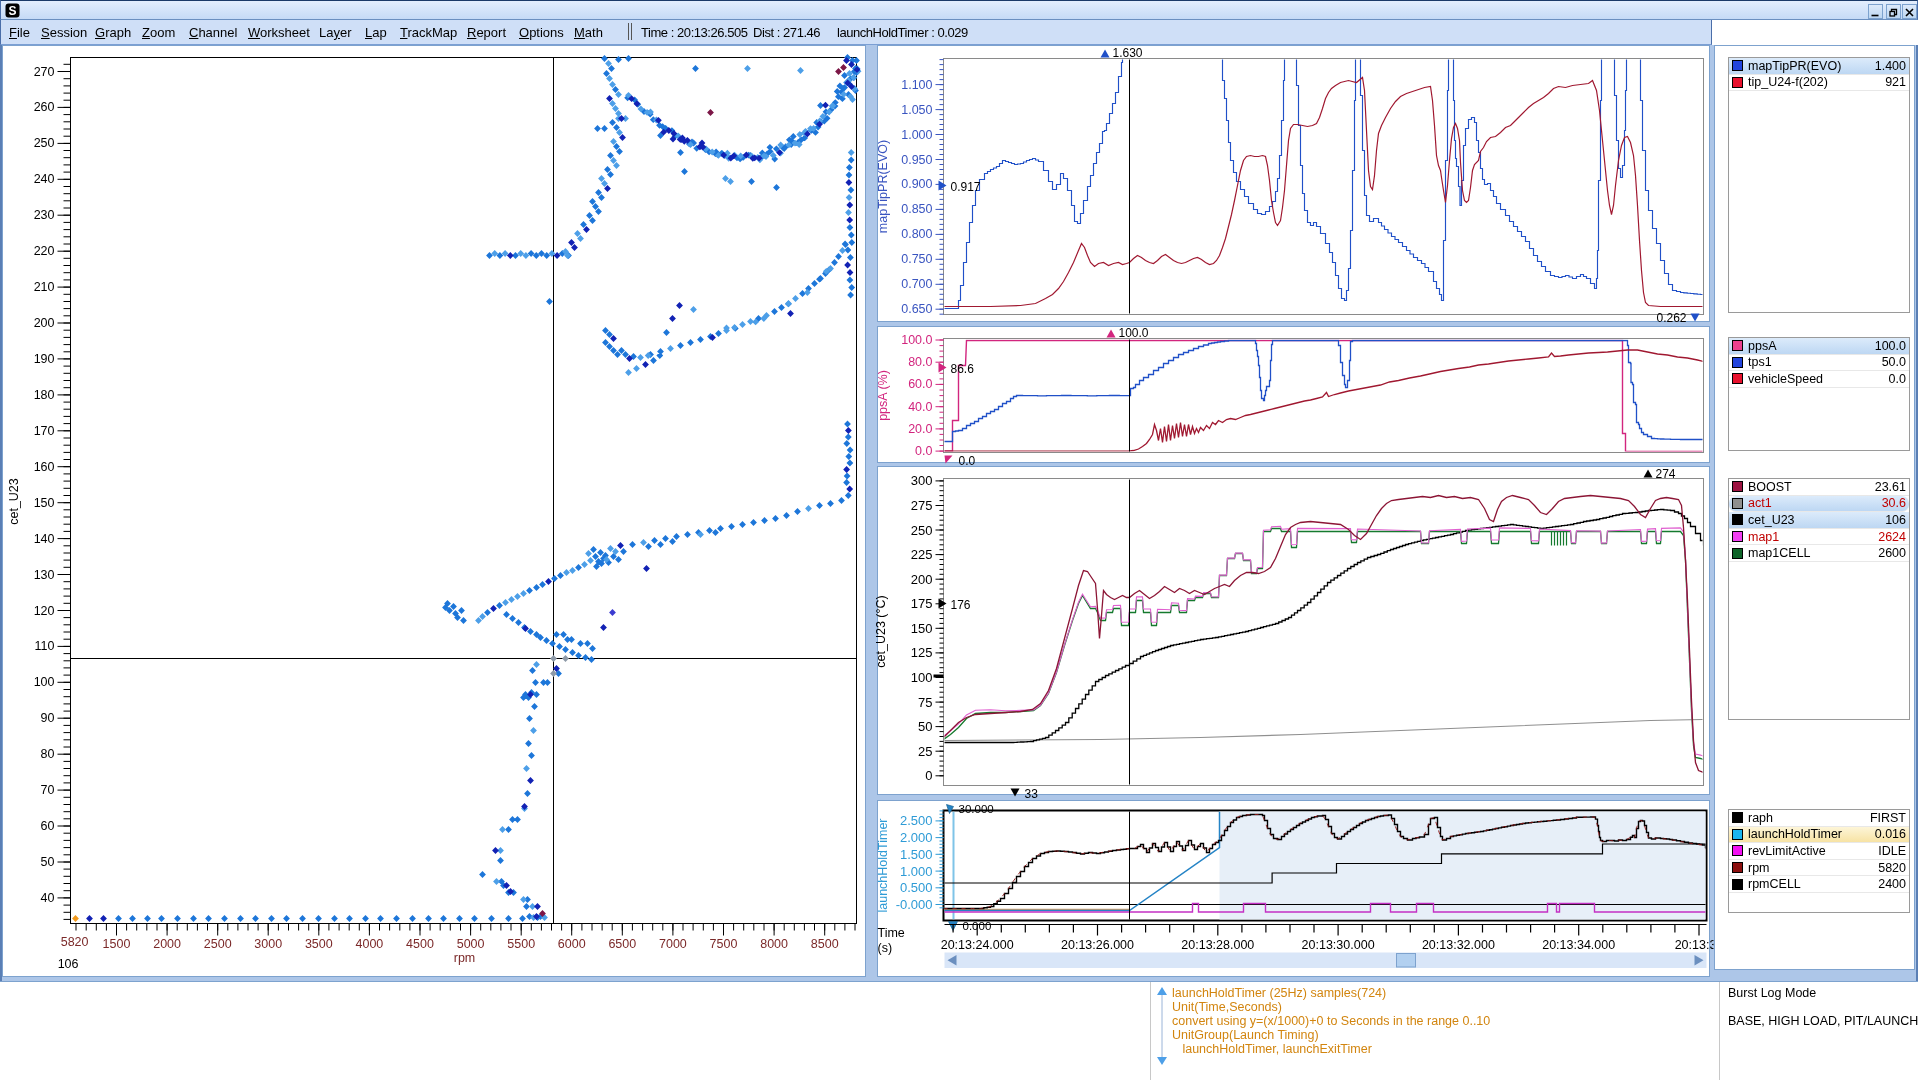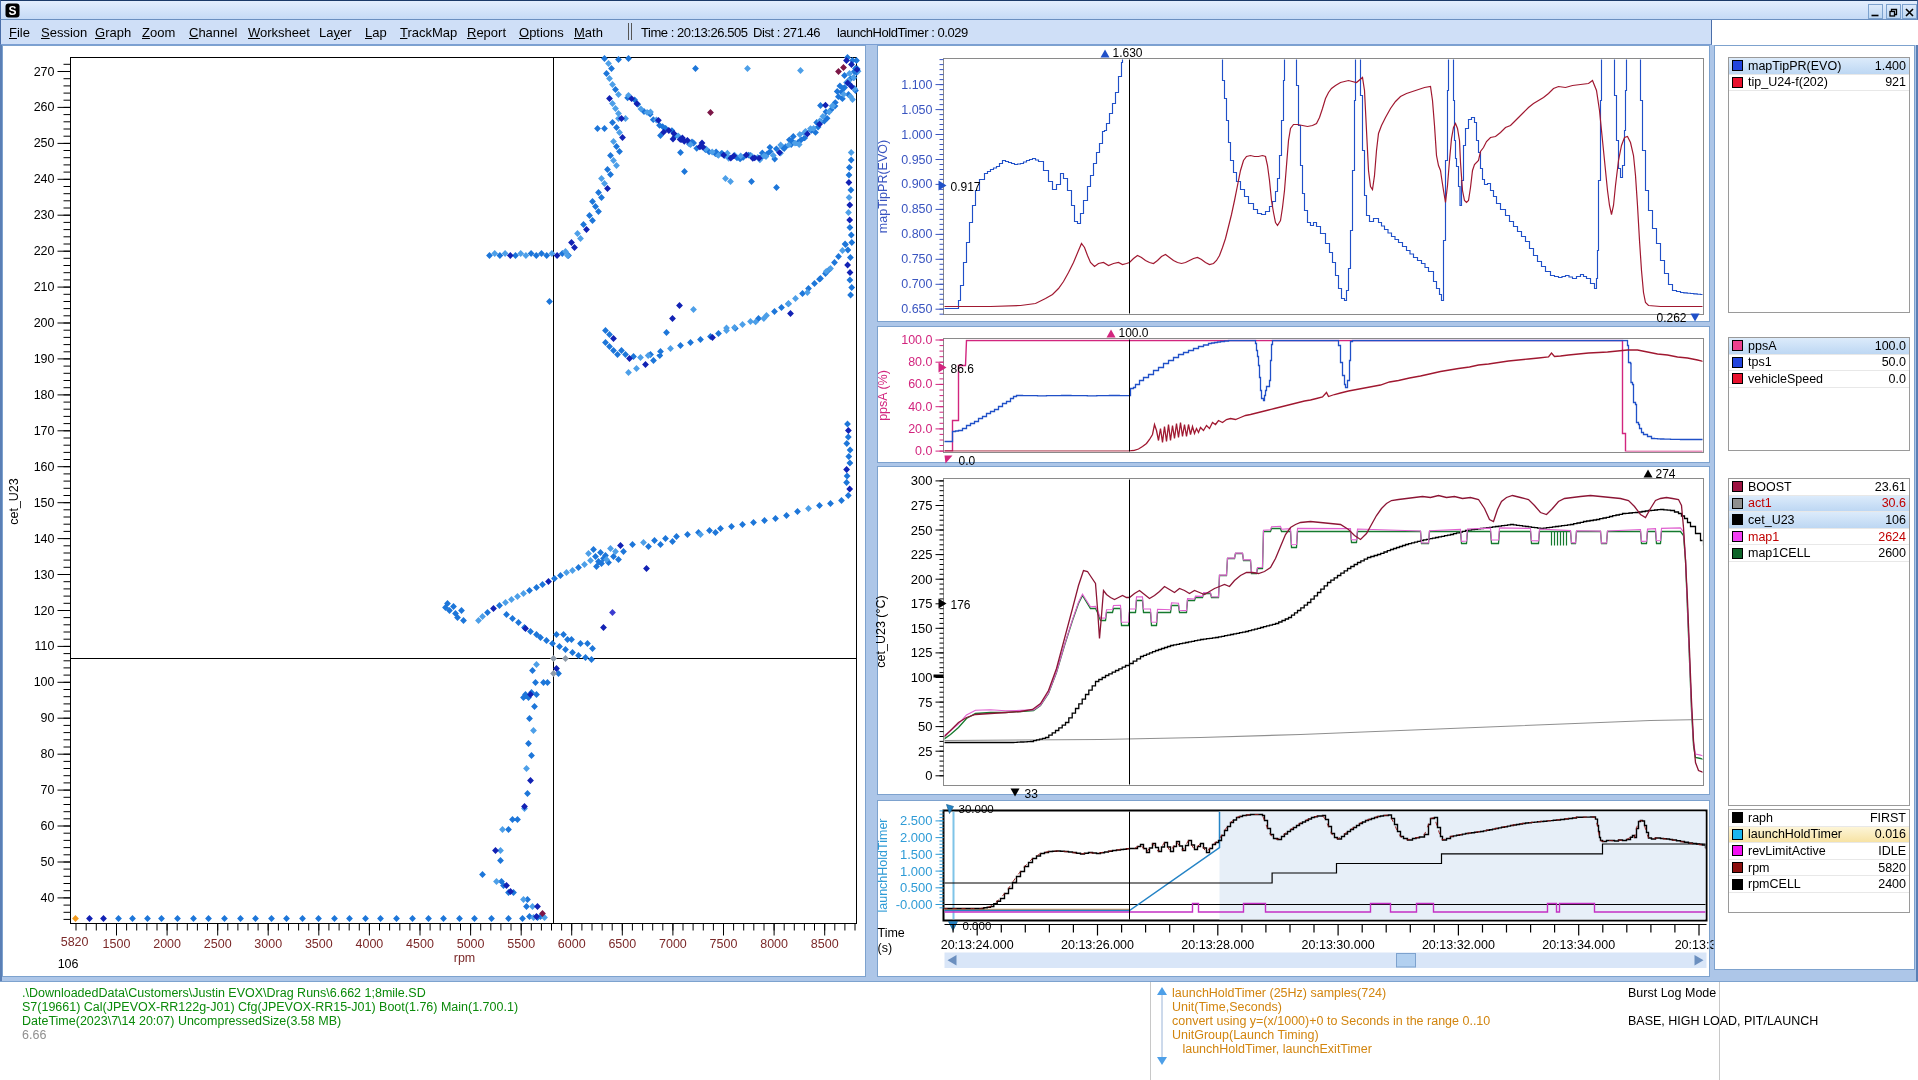--- a/index.html
+++ b/index.html
@@ -81,27 +81,27 @@
       <span class="sw" style="background:#2244dd"></span>
       <span class="lname" style="">tps1</span>
       <span class="lval" style="">50.0</span>
     </div>
     <div class="lrow" style="">
       <span class="sw" style="background:#e8112d"></span>
       <span class="lname" style="">vehicleSpeed</span>
       <span class="lval" style="">0.0</span>
     </div>
   </div>
-<div class="lbox" style="left:1728px;top:478px;width:182px;height:328px">
+<div class="lbox" style="left:1728px;top:478px;width:182px;height:242px">
     <div class="lrow" style="">
       <span class="sw" style="background:#9c1240"></span>
       <span class="lname" style="">BOOST</span>
       <span class="lval" style="">23.61</span>
     </div>
-    <div class="lrow" style="background:linear-gradient(#dcebfb,#bdd7f3);">
+    <div class="lrow" style="background:linear-gradient(#dcebfb,#bdd7f3);border-radius:7px;">
       <span class="sw" style="background:#8f8f8f"></span>
       <span class="lname" style="color:#c00000;">act1</span>
       <span class="lval" style="color:#c00000;">30.6</span>
     </div>
     <div class="lrow" style="background:linear-gradient(#dcebfb,#bdd7f3);">
       <span class="sw" style="background:#000"></span>
       <span class="lname" style="">cet_U23</span>
       <span class="lval" style="">106</span>
     </div>
     <div class="lrow" style="">
@@ -136,30 +136,29 @@
       <span class="lname" style="">rpm</span>
       <span class="lval" style="">5820</span>
     </div>
     <div class="lrow" style="">
       <span class="sw" style="background:#000"></span>
       <span class="lname" style="">rpmCELL</span>
       <span class="lval" style="">2400</span>
     </div>
   </div>
 <div class="statusbar">
- <div class="green" style="position:absolute;left:22px;top:4px;font-size:12.5px;line-height:14px">.\DownloadedData\Customers\Justin EVOX\Drag Runs\6.662 1;8mile.SD<br>S7(19661) Cal(JPEVOX-RR122g-J01) Cfg(JPEVOX-RR15-J01) Boot(1.76) Main(1.700.1)<br>DateTime(2023\7\14 20:07) UncompressedSize(3.58 MB)<br><span style="color:#8f8f8f">6.66</span></div>
  <div style="position:absolute;left:1150px;top:0px;width:1px;height:99px;background:#c8c8c8"></div>
  <div style="position:absolute;left:1719px;top:0px;width:1px;height:99px;background:#c8c8c8"></div>
  <svg width="14" height="85" style="position:absolute;left:1155px;top:3px">
       <path fill="#4d9fe8" d="M2 10l5-8 5 8z"></path>
       <path fill="#4d9fe8" d="M2 72l5 8 5-8z"></path>
       <path d="M7 10v62" stroke="#9ab4d8" stroke-width="1"></path>
     </svg>
  <div class="orange" style="position:absolute;left:1172px;top:4px;font-size:12.5px;line-height:14px">launchHoldTimer (25Hz) samples(724)<br>Unit(Time,Seconds)<br>convert using y=(x/1000)+0 to Seconds in the range 0..10<br>UnitGroup(Launch Timing)<br>&nbsp;&nbsp;&nbsp;launchHoldTimer, launchExitTimer</div>
- <div style="position:absolute;left:1628px;top:4px;font-size:12.5px;line-height:14px;white-space:nowrap">Burst Log Mode<br><br>BASE, HIGH LOAD, PIT/LAUNCH</div>
+ <div style="position:absolute;left:1728px;top:4px;font-size:12.5px;line-height:14px;white-space:nowrap">Burst Log Mode<br><br>BASE, HIGH LOAD, PIT/LAUNCH</div>
 </div>
 <svg width="1918" height="1080" viewBox="0 0 1918 1080" xmlns="http://www.w3.org/2000/svg" style="position:absolute;left:0;top:0;font-family:'Liberation Sans',sans-serif">
     <g transform="translate(0.5,0.5)">
       <rect x="70" y="57" width="786" height="866" fill="#fff" stroke="#000" stroke-width="1"></rect>
       <path stroke="#000" stroke-width="1" d="M57 897.4H70 M57 861.5H70 M57 825.5H70 M57 789.6H70 M57 753.7H70 M57 717.7H70 M57 681.8H70 M57 645.9H70 M57 610.0H70 M57 574.0H70 M57 538.1H70 M57 502.2H70 M57 466.2H70 M57 430.3H70 M57 394.4H70 M57 358.4H70 M57 322.5H70 M57 286.6H70 M57 250.7H70 M57 214.7H70 M57 178.8H70 M57 142.9H70 M57 106.9H70 M57 71.0H70 M63 918.9H70 M63 911.8H70 M63 904.6H70 M63 897.4H70 M63 890.2H70 M63 883.0H70 M63 875.8H70 M63 868.6H70 M63 861.5H70 M63 854.3H70 M63 847.1H70 M63 839.9H70 M63 832.7H70 M63 825.5H70 M63 818.3H70 M63 811.2H70 M63 804.0H70 M63 796.8H70 M63 789.6H70 M63 782.4H70 M63 775.2H70 M63 768.0H70 M63 760.9H70 M63 753.7H70 M63 746.5H70 M63 739.3H70 M63 732.1H70 M63 724.9H70 M63 717.7H70 M63 710.6H70 M63 703.4H70 M63 696.2H70 M63 689.0H70 M63 681.8H70 M63 674.6H70 M63 667.4H70 M63 660.3H70 M63 653.1H70 M63 645.9H70 M63 638.7H70 M63 631.5H70 M63 624.3H70 M63 617.1H70 M63 610.0H70 M63 602.8H70 M63 595.6H70 M63 588.4H70 M63 581.2H70 M63 574.0H70 M63 566.8H70 M63 559.6H70 M63 552.5H70 M63 545.3H70 M63 538.1H70 M63 530.9H70 M63 523.7H70 M63 516.5H70 M63 509.3H70 M63 502.2H70 M63 495.0H70 M63 487.8H70 M63 480.6H70 M63 473.4H70 M63 466.2H70 M63 459.0H70 M63 451.9H70 M63 444.7H70 M63 437.5H70 M63 430.3H70 M63 423.1H70 M63 415.9H70 M63 408.7H70 M63 401.6H70 M63 394.4H70 M63 387.2H70 M63 380.0H70 M63 372.8H70 M63 365.6H70 M63 358.4H70 M63 351.3H70 M63 344.1H70 M63 336.9H70 M63 329.7H70 M63 322.5H70 M63 315.3H70 M63 308.1H70 M63 301.0H70 M63 293.8H70 M63 286.6H70 M63 279.4H70 M63 272.2H70 M63 265.0H70 M63 257.8H70 M63 250.7H70 M63 243.5H70 M63 236.3H70 M63 229.1H70 M63 221.9H70 M63 214.7H70 M63 207.5H70 M63 200.3H70 M63 193.2H70 M63 186.0H70 M63 178.8H70 M63 171.6H70 M63 164.4H70 M63 157.2H70 M63 150.0H70 M63 142.9H70 M63 135.7H70 M63 128.5H70 M63 121.3H70 M63 114.1H70 M63 106.9H70 M63 99.7H70 M63 92.6H70 M63 85.4H70 M63 78.2H70 M63 71.0H70 M63 63.8H70 M116.0 923V935 M166.6 923V935 M217.2 923V935 M267.7 923V935 M318.3 923V935 M368.9 923V935 M419.5 923V935 M470.1 923V935 M520.7 923V935 M571.2 923V935 M621.8 923V935 M672.4 923V935 M723.0 923V935 M773.6 923V935 M824.2 923V935 M75.5 923V930 M85.7 923V930 M95.8 923V930 M105.9 923V930 M116.0 923V930 M126.1 923V930 M136.2 923V930 M146.3 923V930 M156.5 923V930 M166.6 923V930 M176.7 923V930 M186.8 923V930 M196.9 923V930 M207.0 923V930 M217.2 923V930 M227.3 923V930 M237.4 923V930 M247.5 923V930 M257.6 923V930 M267.7 923V930 M277.9 923V930 M288.0 923V930 M298.1 923V930 M308.2 923V930 M318.3 923V930 M328.4 923V930 M338.6 923V930 M348.7 923V930 M358.8 923V930 M368.9 923V930 M379.0 923V930 M389.1 923V930 M399.3 923V930 M409.4 923V930 M419.5 923V930 M429.6 923V930 M439.7 923V930 M449.8 923V930 M460.0 923V930 M470.1 923V930 M480.2 923V930 M490.3 923V930 M500.4 923V930 M510.5 923V930 M520.7 923V930 M530.8 923V930 M540.9 923V930 M551.0 923V930 M561.1 923V930 M571.2 923V930 M581.4 923V930 M591.5 923V930 M601.6 923V930 M611.7 923V930 M621.8 923V930 M631.9 923V930 M642.1 923V930 M652.2 923V930 M662.3 923V930 M672.4 923V930 M682.5 923V930 M692.6 923V930 M702.8 923V930 M712.9 923V930 M723.0 923V930 M733.1 923V930 M743.2 923V930 M753.3 923V930 M763.5 923V930 M773.6 923V930 M783.7 923V930 M793.8 923V930 M803.9 923V930 M814.0 923V930 M824.2 923V930 M834.3 923V930 M844.4 923V930 M854.5 923V930"></path>
       <text x="54" y="901.4" text-anchor="end" font-size="12.5">40</text>
       <text x="54" y="865.5" text-anchor="end" font-size="12.5">50</text>
       <text x="54" y="829.5" text-anchor="end" font-size="12.5">60</text>
       <text x="54" y="793.6" text-anchor="end" font-size="12.5">70</text>
       <text x="54" y="757.7" text-anchor="end" font-size="12.5">80</text>

